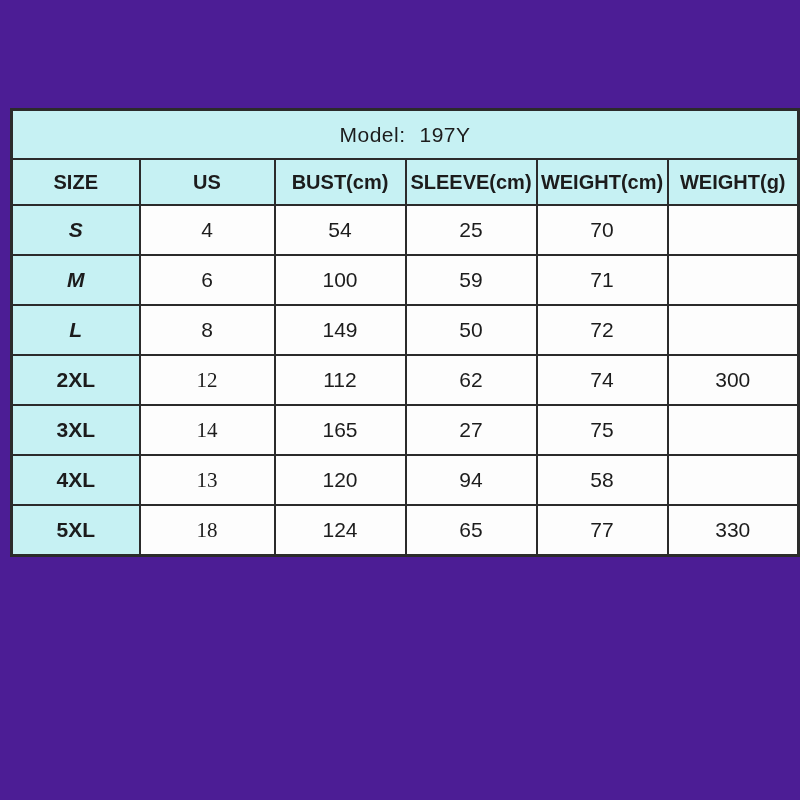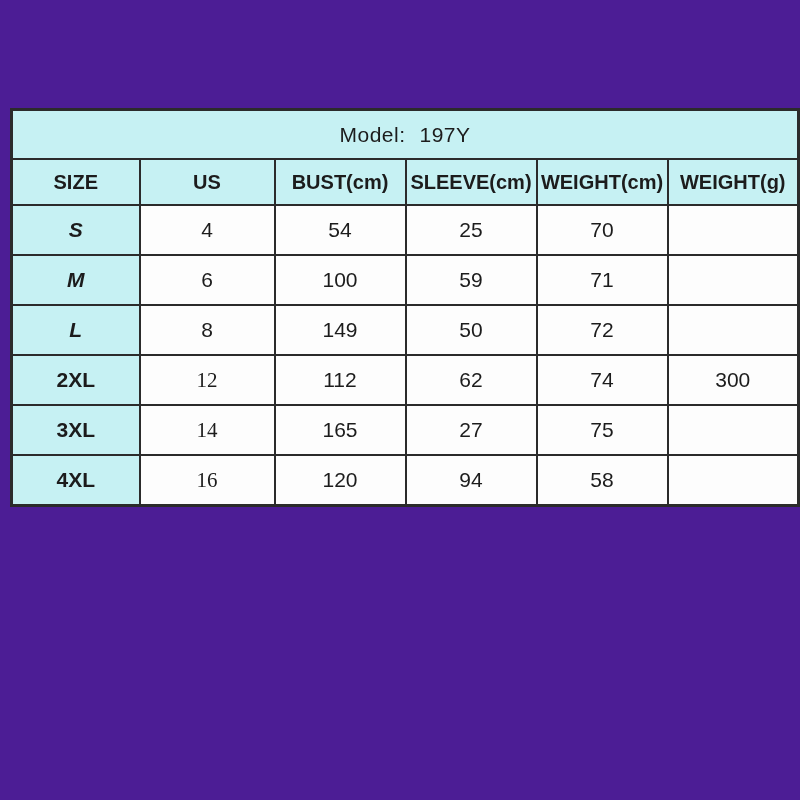--- a/index.html
+++ b/index.html
@@ -128,21 +128,29 @@
       <tr class="data-row">
         <td class="size-cell">3XL</td>
         <td class="serif">14</td>
         <td>165</td>
         <td>27</td>
         <td>75</td>
         <td></td>
       </tr>
       <tr class="data-row">
         <td class="size-cell">4XL</td>
-        <td class="serif">16</td>
+        <td class="serif">13</td>
         <td>120</td>
         <td>94</td>
         <td>58</td>
         <td></td>
+      </tr>
+      <tr class="data-row">
+        <td class="size-cell">5XL</td>
+        <td class="serif">18</td>
+        <td>124</td>
+        <td>65</td>
+        <td>77</td>
+        <td>330</td>
       </tr>
     </tbody>
   </table>
 </div>
 
 </body></html>

